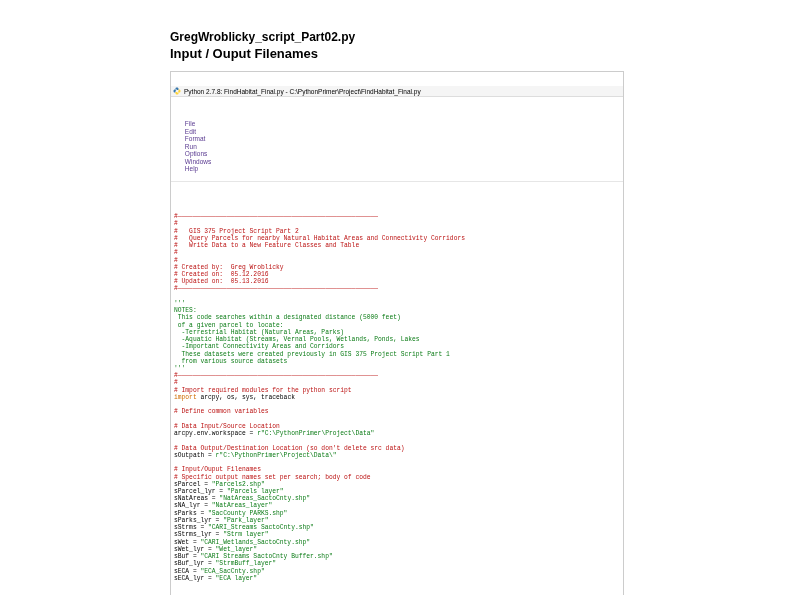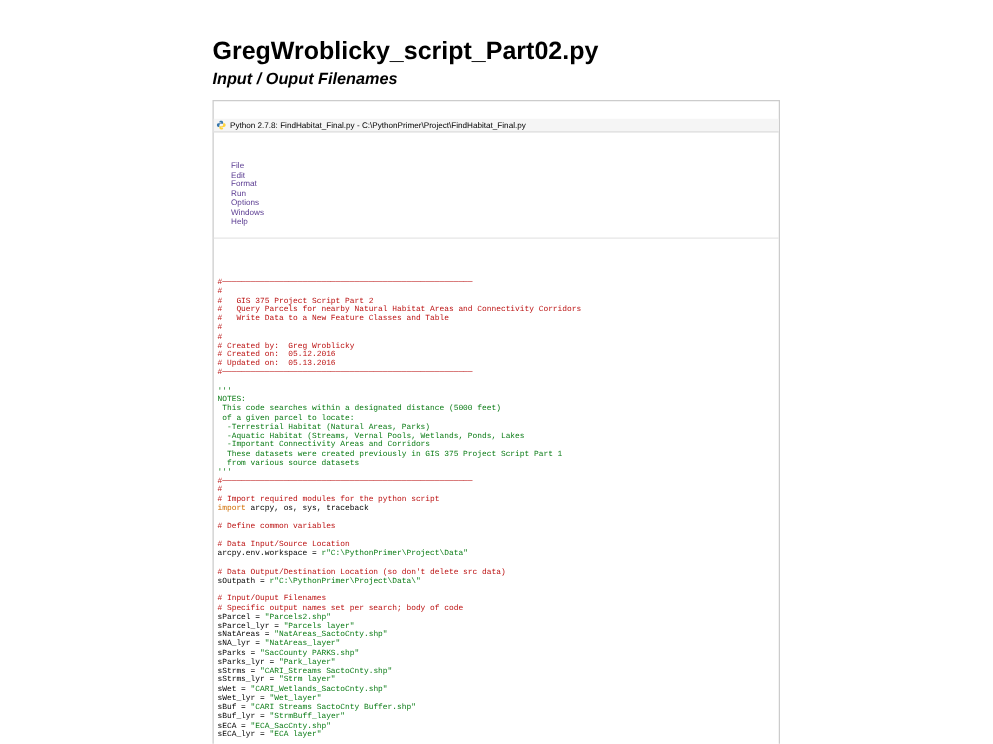--- a/index.html
+++ b/index.html
@@ -8,29 +8,28 @@
     background: #fff;
     font-family: Arial, sans-serif;
     width: 794px;
     height: 595px;
     overflow: hidden;
   }
   .page {
     padding: 30px 170px 0 170px;
   }
   .heading1 {
-    font-size: 20px;
+    font-size: 12px;
     font-weight: bold;
     margin: 0;
   }
   .heading2 {
     font-size: 13px;
     font-weight: bold;
     margin: 2px 0 10px 0;
-    font-style: italic;
   }
   .editor-window {
     border: 1px solid #ccc;
     background: #fff;
     font-family: "Courier New", monospace;
     font-size: 6.3px;
     line-height: 1.15;
     white-space: pre;
   }
   .titlebar {

